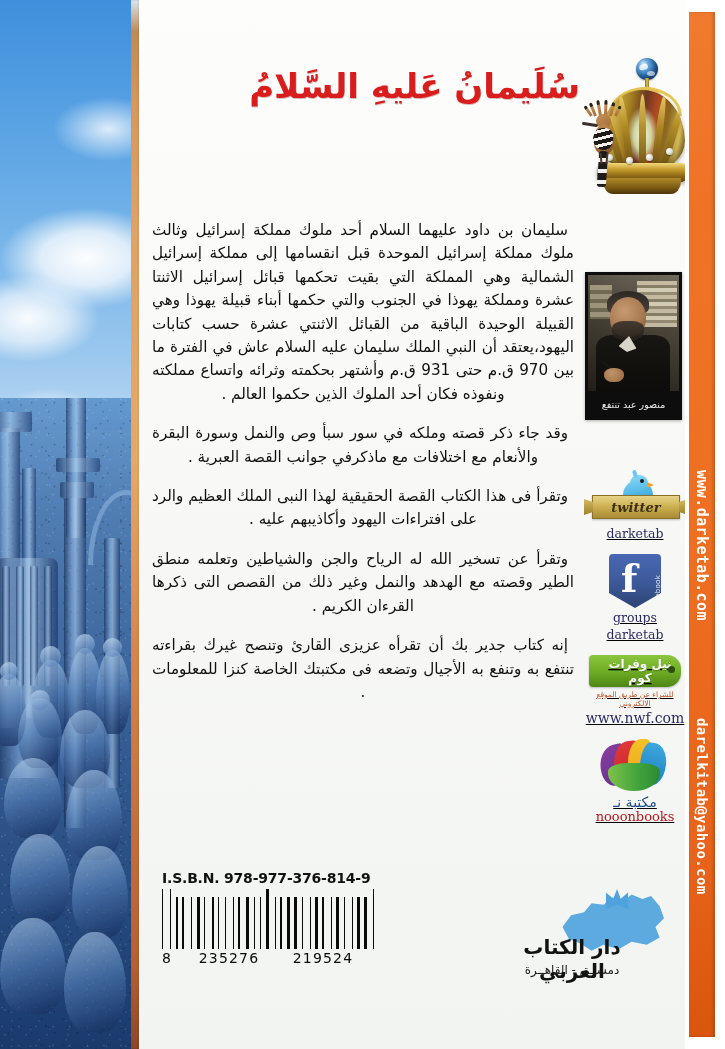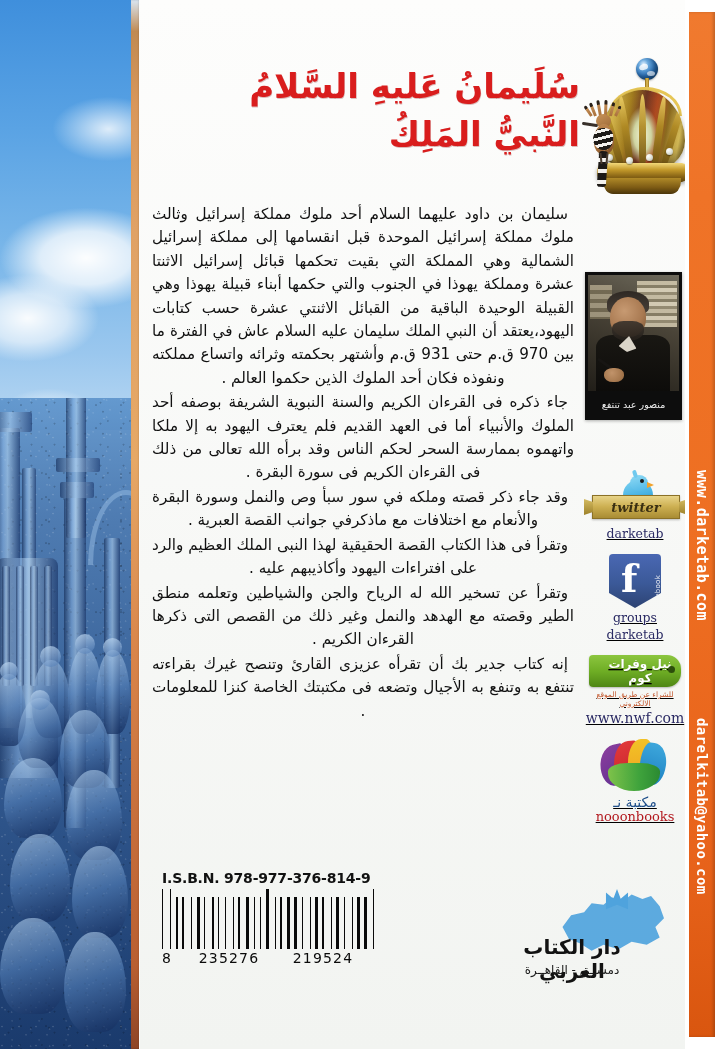--- a/index.html
+++ b/index.html
@@ -284,21 +284,21 @@
     width: 422px;
     direction: rtl;
     text-align: justify;
     text-align-last: center;
     color: #111111;
     font-family: "DejaVu Sans", "Liberation Sans", sans-serif;
     font-size: 15.2px;
     line-height: 1.54;
   }
   .body-text p {
-    margin: 0 0 1px 0;
+    margin: 16px 0 1px 0;
     text-indent: 6px;
   }
 
   
   .author-card {
     position: absolute;
     left: 445px; top: 272px;
     width: 97px; height: 148px;
     background: #0d0d0d;
     padding: 3px 3px 0 3px;
@@ -750,21 +750,20 @@
       <div class="figure" style="left:0px; top:520px; width:66px; height:96px;"></div>
       <div class="figure" style="left:64px; top:534px; width:62px; height:100px;"></div>
     </div>
     <div class="spine-strip"></div>
   </div>
 
   <div class="main">
 
     <div class="title-wrap">
       <div class="title-line">سُلَيمانُ عَليهِ السَّلامُ</div>
-      <div class="title-line">النَّبيُّ المَلِكُ</div>
     </div>
 
     <div class="crown-art">
       <div class="globe"></div>
       <div class="globe-stem"></div>
       <div class="crown-arcs">
         <div class="crown-arc" style="left:8px; width:68px; height:26px;"></div>
         <div class="crown-arc" style="left:22px; width:40px; height:24px;"></div>
       </div>
       <div class="crown-body">
@@ -796,21 +795,20 @@
         <div class="hoopoe-body"></div>
         <div class="hoopoe-wing"></div>
         <div class="hoopoe-tail"></div>
         <div class="hoopoe-leg" style="left:20px; transform:rotate(-6deg);"></div>
         <div class="hoopoe-leg" style="left:26px; transform:rotate(6deg);"></div>
       </div>
     </div>
 
     <div class="body-text">
       <p>سليمان بن داود  عليهما السلام  أحد ملوك مملكة إسرائيل وثالث ملوك مملكة إسرائيل الموحدة قبل انقسامها إلى مملكة إسرائيل الشمالية وهي المملكة التي بقيت تحكمها قبائل إسرائيل الاثنتا عشرة ومملكة يهوذا في الجنوب والتي حكمها أبناء قبيلة يهوذا وهي القبيلة الوحيدة الباقية من القبائل الاثنتي عشرة حسب كتابات اليهود،يعتقد أن النبي الملك سليمان عليه السلام عاش في الفترة ما بين 970 ق.م حتى 931 ق.م وأشتهر بحكمته وثرائه واتساع مملكته ونفوذه فكان أحد الملوك الذين حكموا العالم .</p>
-      <p>جاء ذكره فى القرءان الكريم والسنة النبوية الشريفة بوصفه أحد الملوك والأنبياء أما فى العهد القديم فلم يعترف اليهود به إلا ملكا واتهموه بممارسة السحر لحكم الناس وقد برأه الله تعالى من ذلك فى القرءان الكريم فى سورة البقرة .</p>
       <p>وقد جاء ذكر قصته وملكه في سور سبأ وص والنمل وسورة البقرة والأنعام مع اختلافات مع ماذكرفي جوانب القصة العبرية .</p>
       <p>وتقرأ فى هذا الكتاب القصة الحقيقية لهذا النبى الملك العظيم والرد على افتراءات اليهود وأكاذيبهم عليه .</p>
       <p>وتقرأ عن تسخير الله له الرياح والجن والشياطين وتعلمه منطق الطير وقصته مع الهدهد والنمل وغير ذلك من القصص التى ذكرها القرءان الكريم .</p>
       <p>إنه كتاب جدير بك أن تقرأه عزيزى القارئ وتنصح غيرك بقراءته تنتفع به وتنفع به الأجيال  وتضعه فى مكتبتك الخاصة كنزا للمعلومات .</p>
     </div>
 
     <div class="author-card">
       <div class="author-photo">
         <div class="shelf"></div>
         <div class="shelf2"></div>

